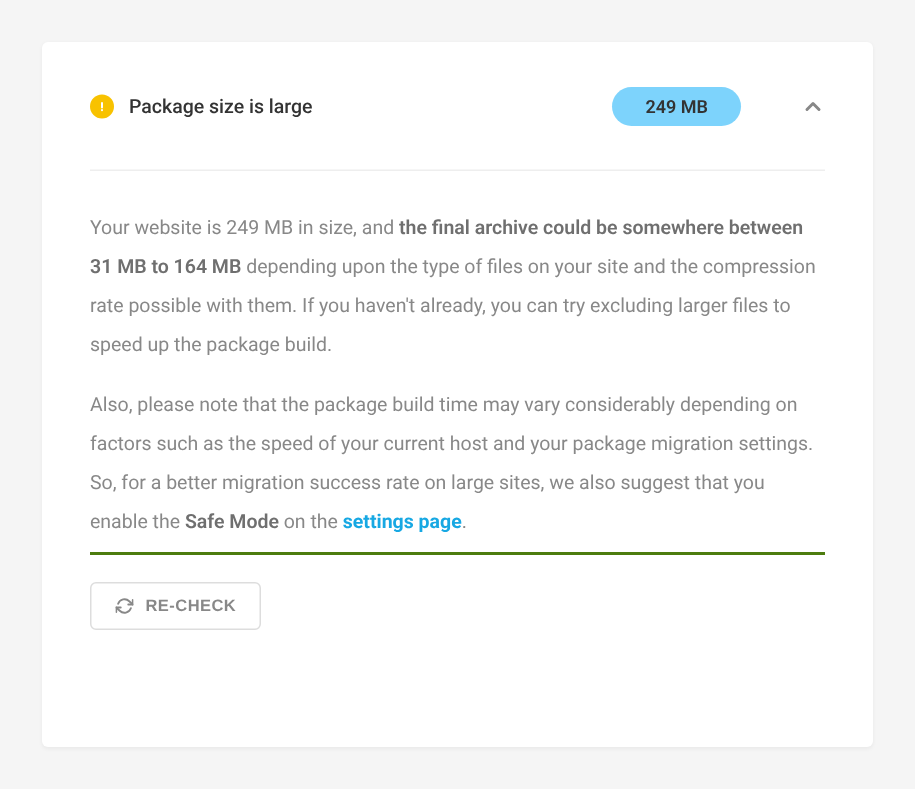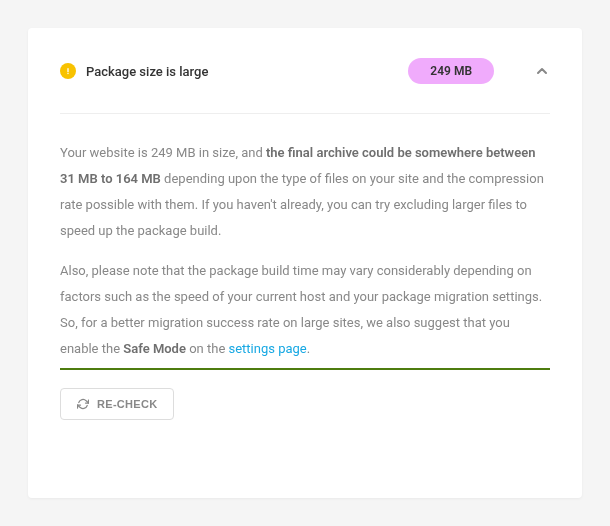--- a/index.html
+++ b/index.html
@@ -36,21 +36,21 @@
       flex-shrink: 0;
     }
     .warn-icon svg { width: 8px; height: 8px; }
     .title {
       font-size: 13px;
       color: #333;
       font-weight: 500;
     }
     .size-badge {
       margin-left: auto;
-      background: #f0abfc;
+      background: #7dd3fc;
       color: #333;
       font-size: 12px;
       font-weight: 600;
       padding: 6px 22px;
       border-radius: 18px;
       margin-right: 40px;
     }
     .chevron {
       width: 16px;
       height: 16px;
@@ -69,21 +69,21 @@
       font-size: 13px;
       line-height: 2.0;
       color: #888;
       margin-bottom: 14px;
     }
     .body p:last-child { margin-bottom: 0; }
     .body strong { color: #6f6f6f; font-weight: 600; }
     .body a {
       color: #17a8e3;
       text-decoration: none;
-      font-weight: 400;
+      font-weight: 700;
     }
     .footer {
       padding-top: 18px;
     }
     .recheck-btn {
       display: inline-flex;
       align-items: flex-end;
       gap: 8px;
       border: 1px solid #ddd;
       background: #fff;

